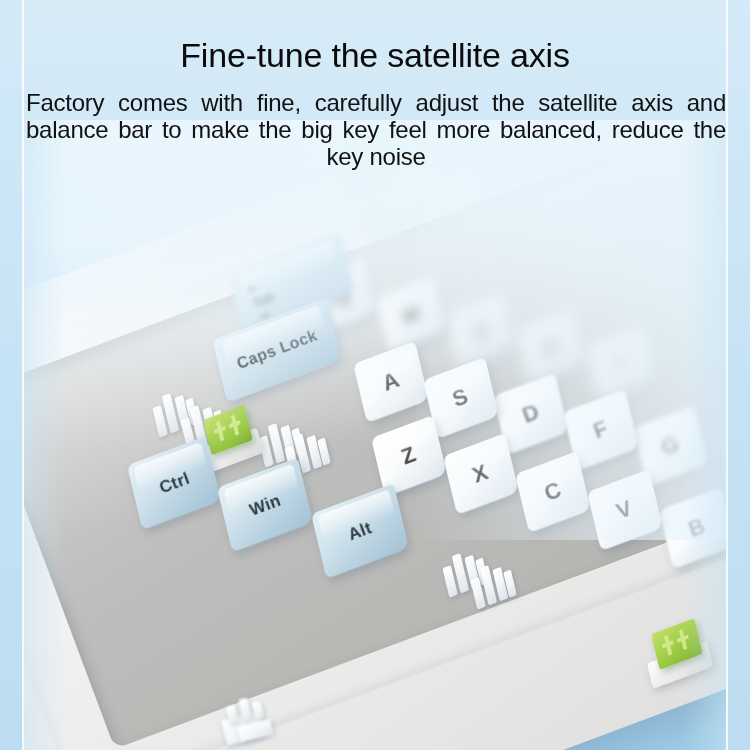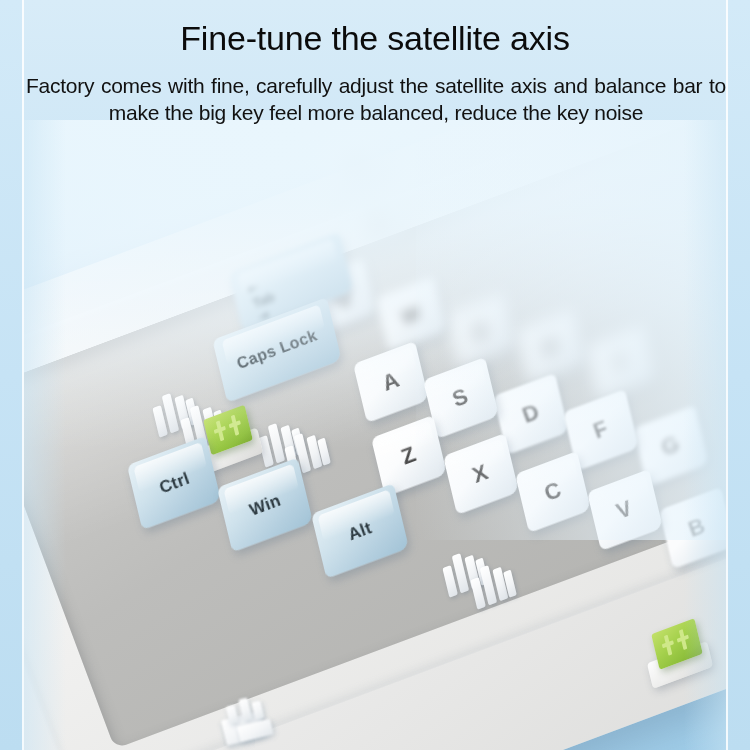--- a/index.html
+++ b/index.html
@@ -42,35 +42,35 @@
     background: rgba(255,255,255,0.85);
   }
   .edge-rule.left { left: 22px; }
   .edge-rule.right { right: 22px; }
 
   
   .header {
     position: absolute;
     left: 26px;
     right: 26px;
-    top: 16px;
+    top: 33px;
     z-index: 40;
     text-align: center;
   }
   .title {
     font-size: 34px;
     line-height: 44px;
     color: #0b0b0b;
     font-weight: 400;
     letter-spacing: -0.2px;
     margin: 0 0 7px 0;
     white-space: nowrap;
   }
   .body-copy {
-    font-size: 21px;
+    font-size: 24px;
     line-height: 27px;
     color: #111111;
     font-weight: 400;
     text-align: justify;
     text-align-last: center;
     letter-spacing: -0.25px;
     margin: 12px auto;
     width: 700px;
   }
 

